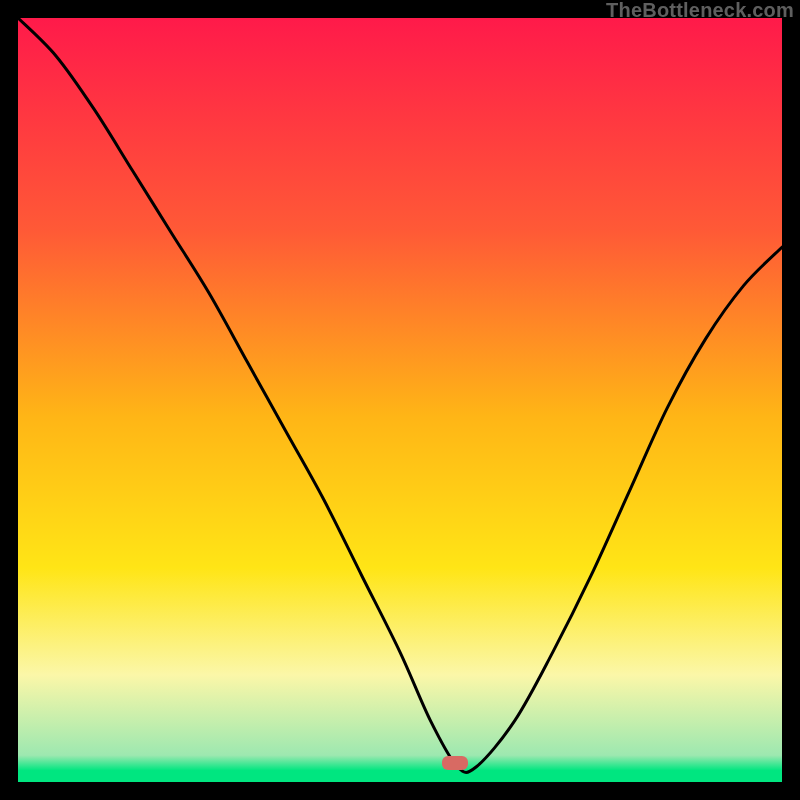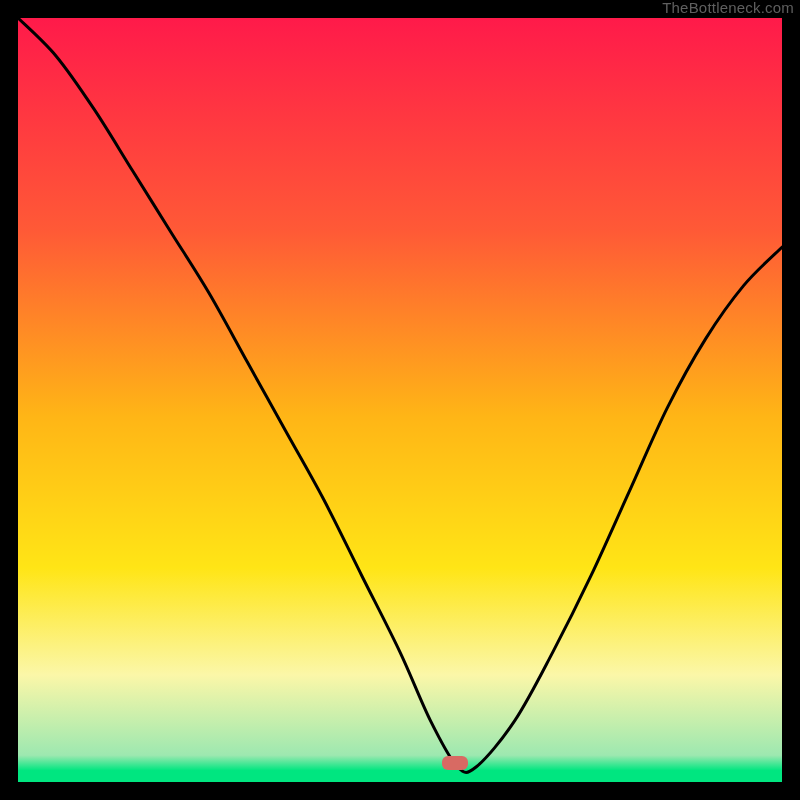--- a/index.html
+++ b/index.html
@@ -36,22 +36,22 @@
   }
   .marker {
     position: absolute;
     border-radius: 6px;
   }
   .watermark {
     position: absolute;
     right: 6px;
     top: -1px;
     color: #5f5f5f;
-    font-size: 15px;
-    font-weight: 400;
+    font-size: 20px;
+    font-weight: 700;
     letter-spacing: 0.2px;
     user-select: none;
   }
 </style>
 </head>
 <body>
 
 <div class="wrap">
   <div class="plot">
     <div class="gradient" id="grad" style="background: linear-gradient(rgb(255, 26, 74) 0%, rgb(255, 90, 54) 28%, rgb(255, 181, 22) 52%, rgb(255, 229, 22) 72%, rgb(251, 247, 168) 86%, rgb(157, 232, 176) 96.5%, rgb(0, 230, 128) 98.5%, rgb(0, 230, 128) 100%);"></div>

